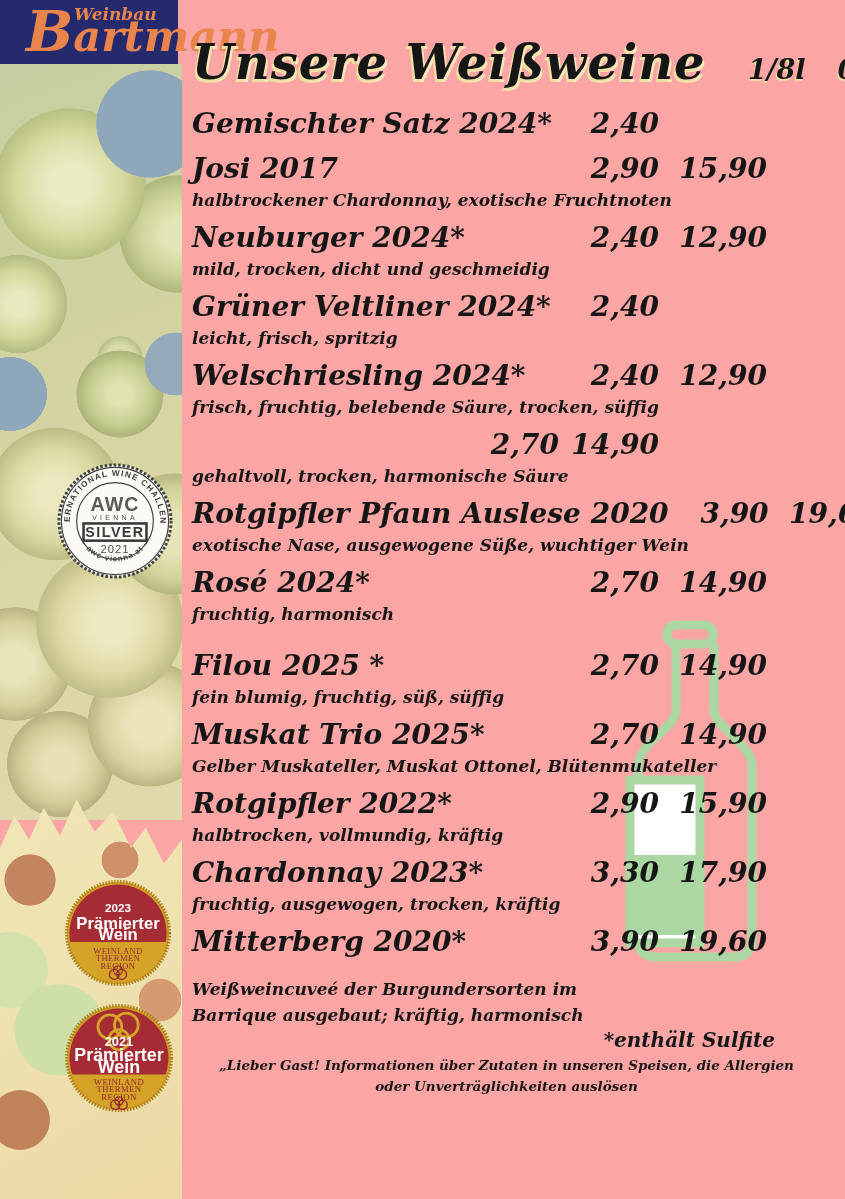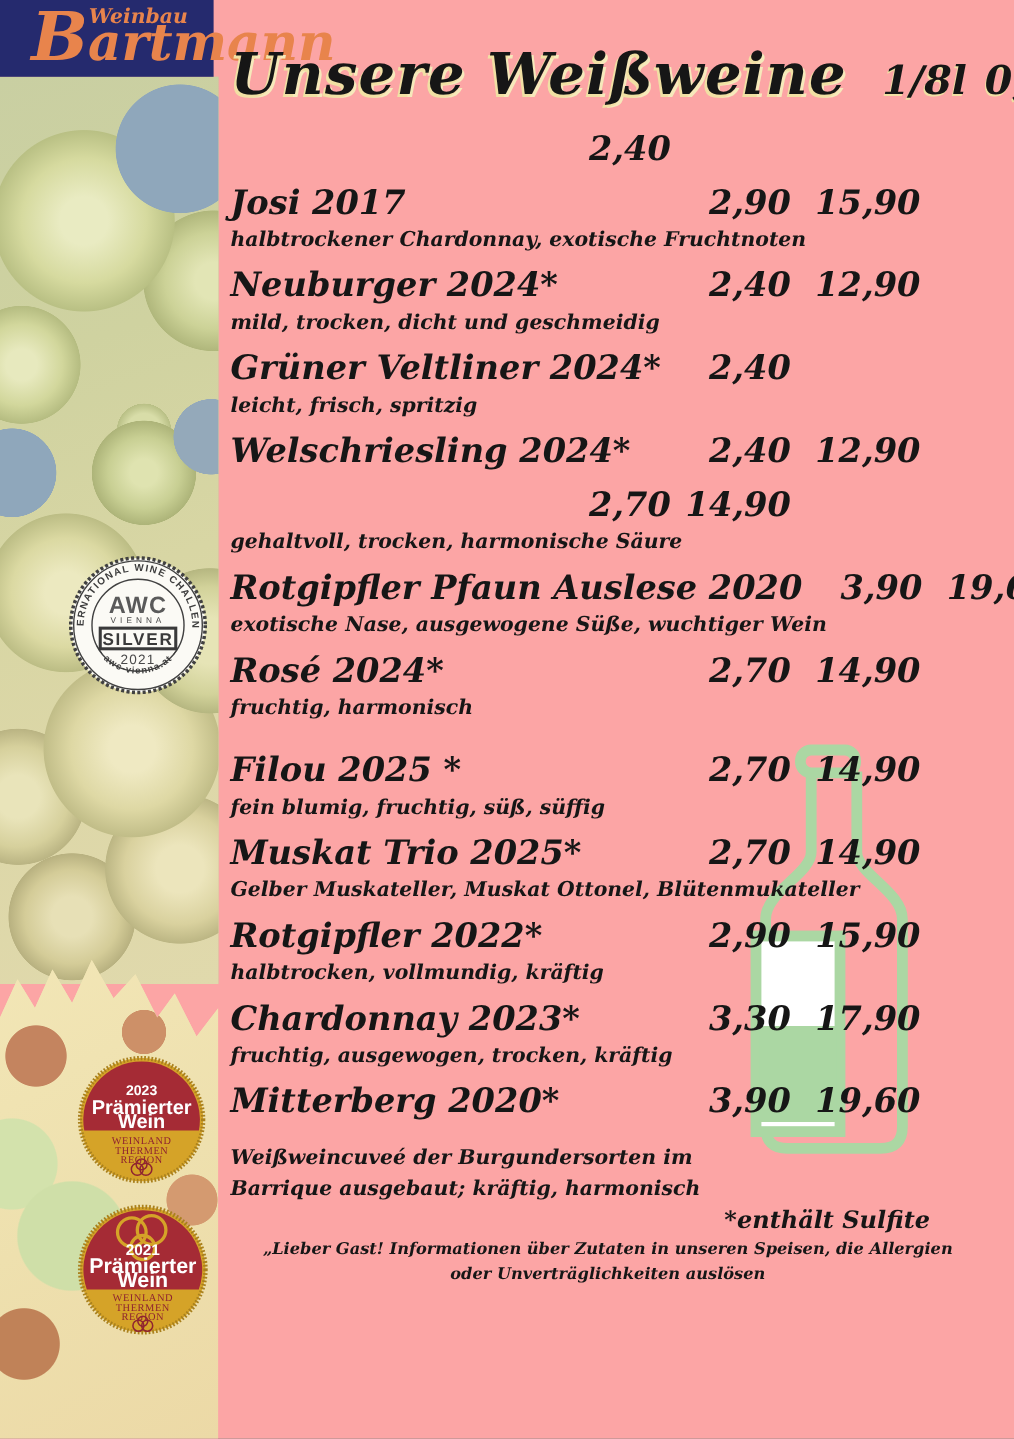--- a/index.html
+++ b/index.html
@@ -64,21 +64,21 @@
     padding:0 78px 0 10px;box-sizing:border-box;z-index:2;
   }
   .menu-grid{display:grid;grid-template-columns:1fr 100px 108px;align-items:baseline;}
   .header-row{margin-top:34px;}
   .page-title{
     font-size:48px;font-weight:700;font-style:italic;letter-spacing:1px;
     text-shadow:-2px 3px 0 #f1e0a4, 2px 3px 0 #f6e9bb;
     white-space:nowrap;
   }
   .col-head{
-    font-size:33px;font-weight:700;font-style:italic;text-align:right;
+    font-size:27px;font-weight:700;font-style:italic;text-align:right;
     text-shadow:-1px 2px 0 #f1e0a4;
   }
   .wine-list{margin-top:16px;}
   .wine-row{margin-bottom:9px;}
   .wine-row.gap-before{margin-top:23px;}
   .wine-name{
     font-size:28px;font-weight:700;font-style:italic;line-height:36px;white-space:nowrap;
   }
   .wine-price{font-size:28px;font-weight:700;font-style:italic;text-align:right;line-height:36px;}
   .wine-desc{
@@ -191,20 +191,21 @@
 
   <main class="main">
     <div class="menu-grid header-row">
       <div class="page-title">Unsere Weißweine</div>
       <div class="col-head">1/8l</div>
       <div class="col-head">0,75l</div>
     </div>
 
     <div class="wine-list" id="wine-list">
         <div class="menu-grid wine-row">
+          <div class="wine-name">Gemischter Satz 2024*</div>
           <div class="wine-price">2,40</div>
           <div class="wine-price"></div>
         </div>
         <div class="menu-grid wine-row">
           <div class="wine-name">Josi 2017</div>
           <div class="wine-price">2,90</div>
           <div class="wine-price">15,90</div>
           <div class="wine-desc">halbtrockener Chardonnay, exotische Fruchtnoten</div>
         </div>
         <div class="menu-grid wine-row">
@@ -216,20 +217,21 @@
         <div class="menu-grid wine-row">
           <div class="wine-name">Grüner Veltliner 2024*</div>
           <div class="wine-price">2,40</div>
           <div class="wine-price"></div>
           <div class="wine-desc">leicht, frisch, spritzig</div>
         </div>
         <div class="menu-grid wine-row">
           <div class="wine-name">Welschriesling 2024*</div>
           <div class="wine-price">2,40</div>
           <div class="wine-price">12,90</div>
+          <div class="wine-desc">frisch, fruchtig, belebende Säure, trocken, süffig</div>
         </div>
         <div class="menu-grid wine-row">
           <div class="wine-price">2,70</div>
           <div class="wine-price">14,90</div>
           <div class="wine-desc">gehaltvoll, trocken, harmonische Säure</div>
         </div>
         <div class="menu-grid wine-row">
           <div class="wine-name">Rotgipfler Pfaun Auslese 2020</div>
           <div class="wine-price">3,90</div>
           <div class="wine-price">19,60</div>

